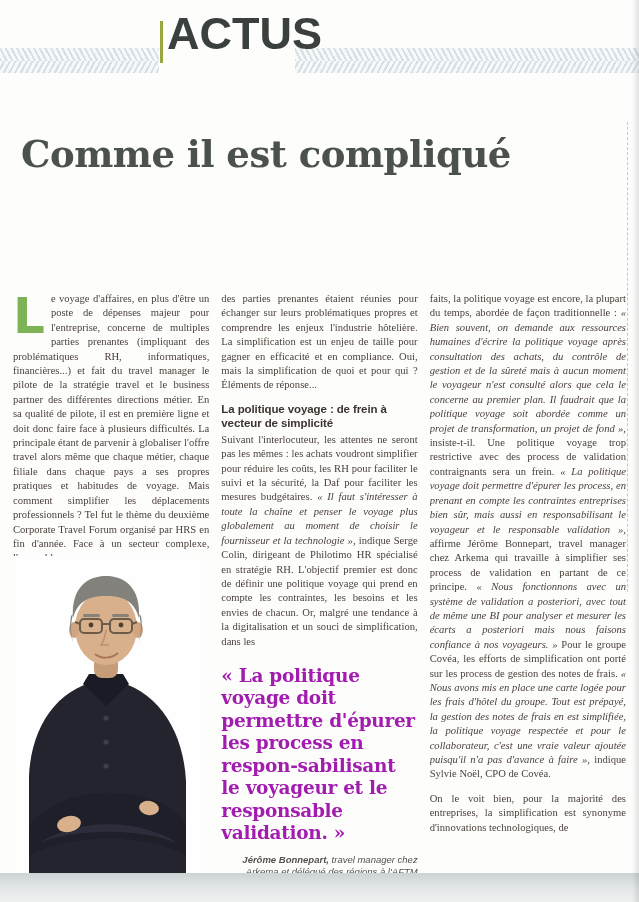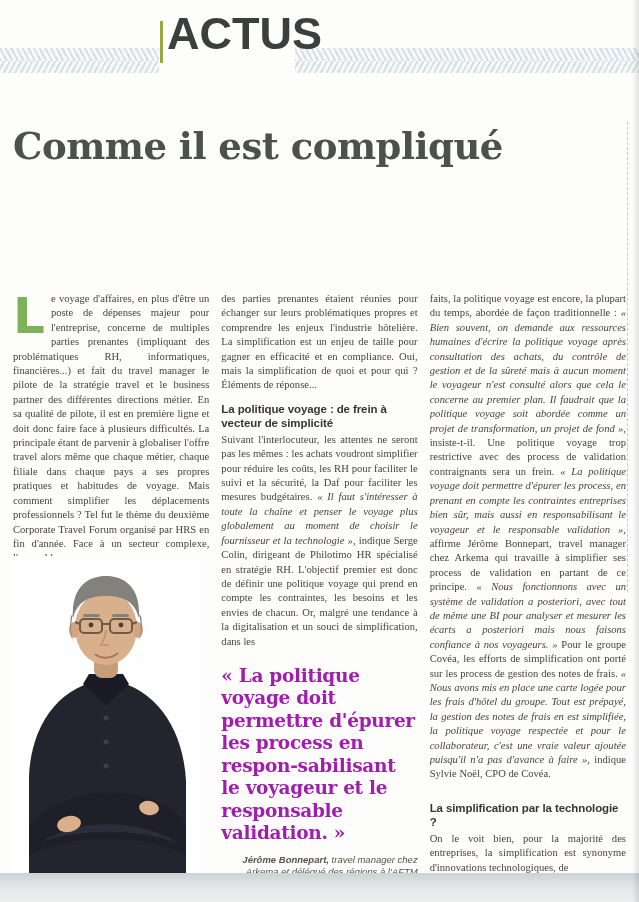--- a/index.html
+++ b/index.html
@@ -96,41 +96,40 @@
 <div class="page">
 
   <div class="chevband">
     <div class="chev t"></div>
     <div class="chev b"></div>
   </div>
   <div class="actus-patch"></div>
   <div class="rubric-rule"></div>
   <div class="rubric">ACTUS</div>
 
-  <h1 class="headline" style="margin:0"><span>Comme il est compliqué</span><br>
+  <h1 class="headline" style="margin:8px"><span>Comme il est compliqué</span><br>
     </h1>
 
   <div class="columns">
 
     <div class="col">
       <p><span class="dropcap">L</span><span>e voyage d'affaires, en plus d'être un poste de dépenses majeur pour l'entreprise, concerne de multiples parties prenantes (impliquant des problématiques RH, informatiques, financières...) et fait du travel manager le pilote de la stratégie travel et le business partner des différentes directions métier. En sa qualité de pilote, il est en première ligne et doit donc faire face à plusieurs difficultés. La principale étant de parvenir à globaliser l'offre travel alors même que chaque métier, chaque filiale dans chaque pays a ses propres pratiques et habitudes de voyage. Mais comment simplifier les déplacements professionnels ? Tel fut le thème du deuxième Corporate Travel Forum organisé par HRS en fin d'année. Face à un secteur complexe, l'ensemble</span></p>
     </div>
 
     <div class="col">
       <p>des parties prenantes étaient réunies pour échanger sur leurs problématiques propres et comprendre les enjeux l'industrie hôtelière. La simplification est un enjeu de taille pour gagner en efficacité et en compliance. Oui, mais la simplification de quoi et pour qui ? Éléments de réponse...</p>
       <div class="subhead">La politique voyage : de frein à vecteur de simplicité</div>
       <p><span>Suivant l'interlocuteur, les attentes ne seront pas les mêmes : les achats voudront simplifier pour réduire les coûts, les RH pour faciliter le suivi et la sécurité, la Daf pour faciliter les mesures budgétaires. </span><span class="it">« Il faut s'intéresser à toute la chaîne et penser le voyage plus globalement au moment de choisir le fournisseur et la technologie »,</span><span> indique Serge Colin, dirigeant de Philotimo HR spécialisé en stratégie RH. L'objectif premier est donc de définir une politique voyage qui prend en compte les contraintes, les besoins et les envies de chacun. Or, malgré une tendance à la digitalisation et un souci de simplification, dans les</span></p>
       <div class="pullquote">« La politique voyage doit permettre d'épurer les process en respon-sabilisant le voyageur et le responsable validation. »</div>
       <div class="attribution"><span class="it bd">Jérôme Bonnepart,</span><span class="it"> travel manager chez Arkema et délégué des régions à l'AFTM</span></div>
     </div>
 
     <div class="col">
       <p><span>faits, la politique voyage est encore, la plupart du temps, abordée de façon traditionnelle : </span><span class="it">« Bien souvent, on demande aux ressources humaines d'écrire la politique voyage après consultation des achats, du contrôle de gestion et de la sûreté mais à aucun moment le voyageur n'est consulté alors que cela le concerne au premier plan. Il faudrait que la politique voyage soit abordée comme un projet de transformation, un projet de fond »,</span><span> insiste-t-il. Une politique voyage trop restrictive avec des process de validation contraignants sera un frein. </span><span class="it">« La politique voyage doit permettre d'épurer les process, en prenant en compte les contraintes entreprises bien sûr, mais aussi en responsabilisant le voyageur et le responsable validation »,</span><span> affirme Jérôme Bonnepart, travel manager chez Arkema qui travaille à simplifier ses process de validation en partant de ce principe. </span><span class="it">« Nous fonctionnons avec un système de validation a posteriori, avec tout de même une BI pour analyser et mesurer les écarts a posteriori mais nous faisons confiance à nos voyageurs. »</span><span> Pour le groupe Covéa, les efforts de simplification ont porté sur les process de gestion des notes de frais. </span><span class="it">« Nous avons mis en place une carte logée pour les frais d'hôtel du groupe. Tout est prépayé, la gestion des notes de frais en est simplifiée, la politique voyage respectée et pour le collaborateur, c'est une vraie valeur ajoutée puisqu'il n'a pas d'avance à faire »,</span><span> indique Sylvie Noël, CPO de Covéa.</span></p>
       <div class="gap-lg"></div>
-      <div class="subhead">La simplification par la technologie ?</div>
       <p>On le voit bien, pour la majorité des entreprises, la simplification est synonyme d'innovations technologiques, de</p>
     </div>
 
   </div>
 
   <div class="photo">
     <svg width="191" height="317" viewBox="0 0 191 317" xmlns="http://www.w3.org/2000/svg">
       <rect x="0" y="0" width="191" height="317" fill="#fefefe"></rect>
 
       <path d="M18,317 L18,220 C20,170 48,128 95,124 C142,128 172,170 175,225 L175,317 Z" fill="#23242e"></path>

